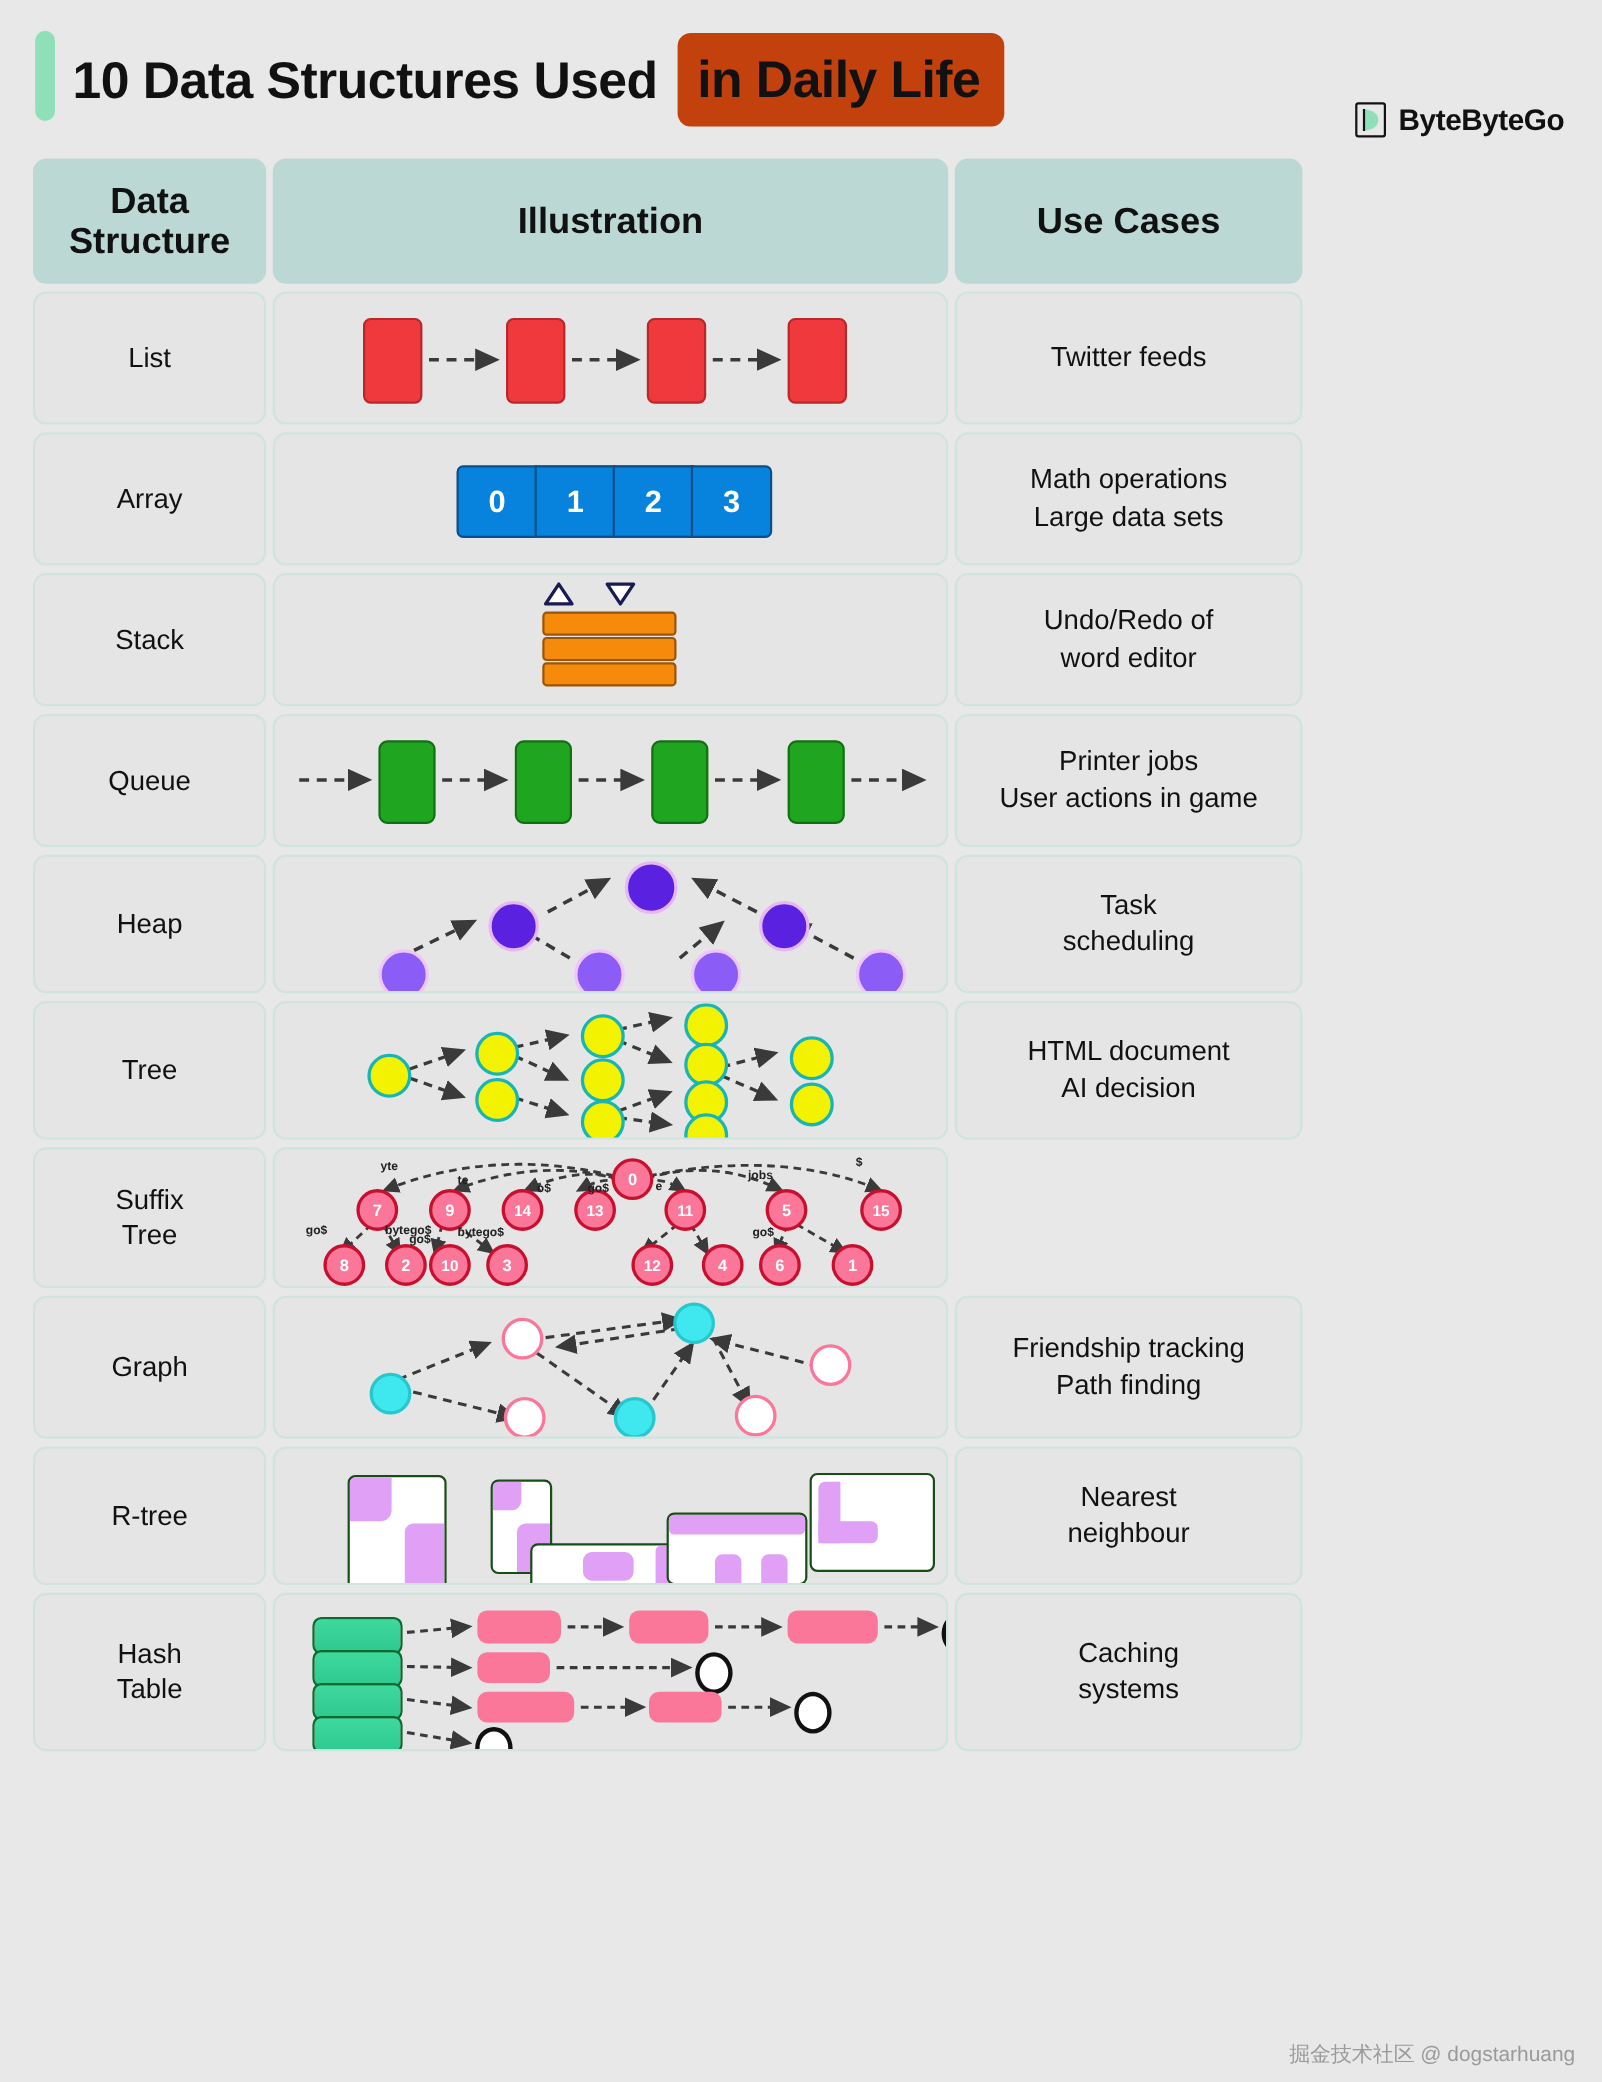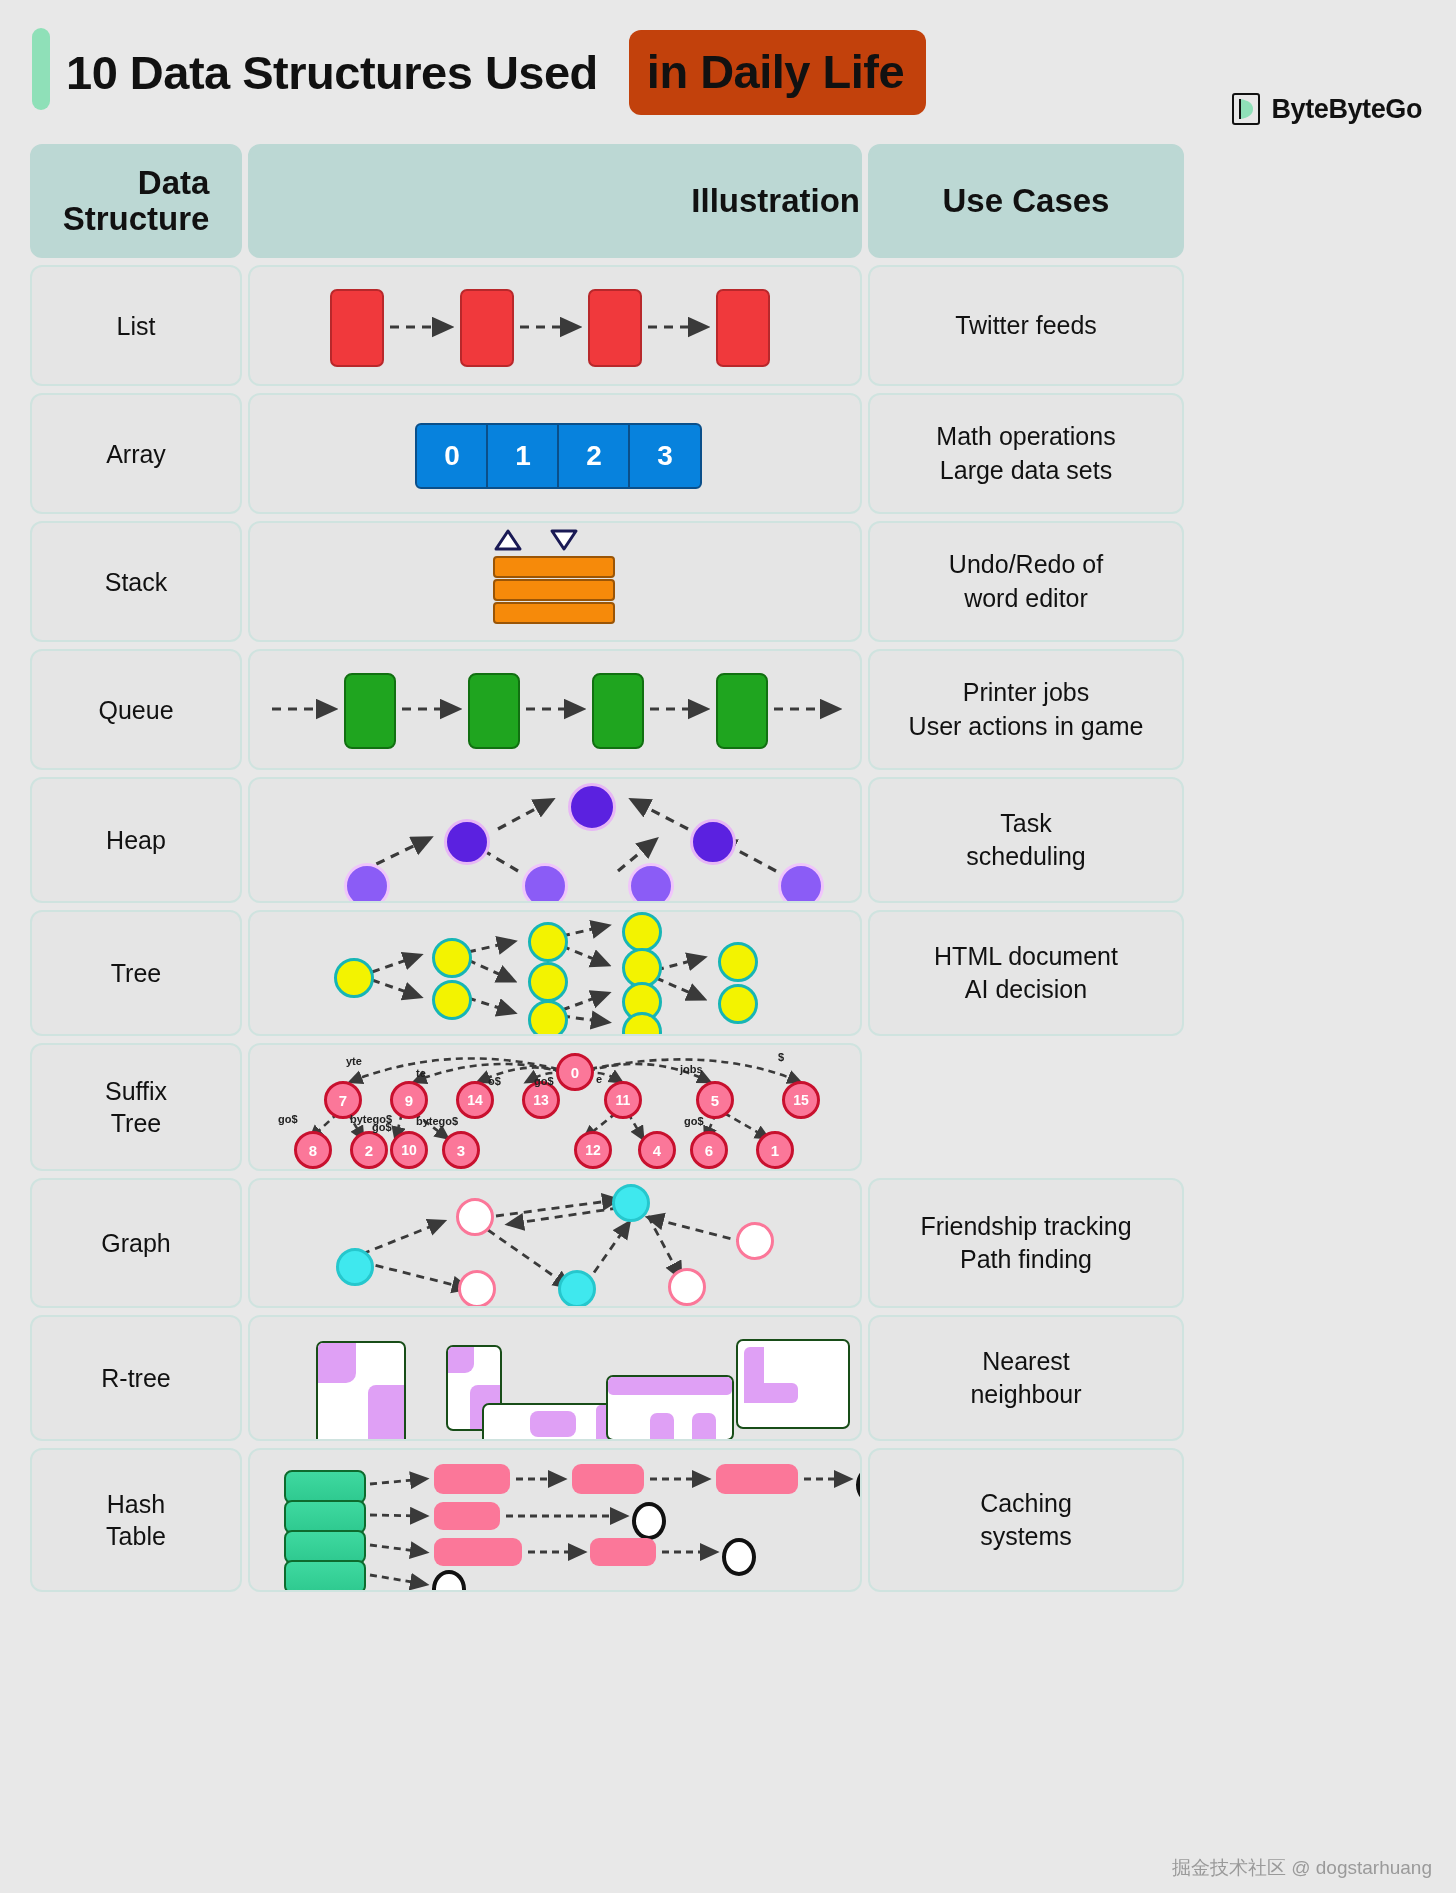--- a/index.html
+++ b/index.html
@@ -12,21 +12,21 @@
     position:relative;
   }
   
   .header{position:relative;height:148px;}
   .accent-bar{
     position:absolute;left:32px;top:28px;width:18px;height:82px;
     border-radius:9px;background:#8fe0b8;
   }
   .title-wrap{
     position:absolute;left:66px;top:30px;
-    display:flex;align-items:center;gap:17px;
+    display:flex;align-items:center;gap:4px;
   }
   .title-main{
     font-size:47px;font-weight:bold;letter-spacing:-.5px;
     line-height:1;white-space:nowrap;padding-right:14px;
   }
   .title-hl{
     font-size:47px;font-weight:bold;letter-spacing:-.5px;line-height:1;
     background:#c2410c;border-radius:12px;
     padding:18px 22px 20px 18px;white-space:nowrap;
   }
@@ -42,21 +42,21 @@
     position:absolute;left:30px;top:144px;width:1146px;
   }
   .row{display:flex;gap:6px;margin-bottom:7px;}
   .cell{background:#e5e5e5;border:2px solid #cfe3df;border-radius:12px;}
   .c-ds{width:208px;flex:0 0 208px;display:flex;align-items:center;justify-content:center;}
   .c-il{width:610px;flex:0 0 610px;position:relative;overflow:hidden;}
   .c-uc{width:312px;flex:0 0 312px;display:flex;align-items:center;justify-content:center;}
   .head .cell{background:#bcd8d4;border-color:#bcd8d4;}
   .head{height:114px;}
   .head .cell{display:flex;align-items:center;justify-content:center;}
-  .head-txt{font-size:33px;font-weight:bold;text-align:right;line-height:1.08;}
+  .head-txt{font-size:33px;font-weight:bold;text-align:center;line-height:1.08;}
   .ds-label{font-size:25px;text-align:center;line-height:1.28;}
   .uc-label{font-size:25px;text-align:center;line-height:1.34;}
 
   .r-list .cell{height:117px;}
   .r-array .cell{height:117px;}
   .r-stack .cell{height:117px;}
   .r-queue .cell{height:117px;}
   .r-heap .cell{height:122px;}
   .r-tree .cell{height:122px;}
   .r-suffix .cell{height:124px;}

